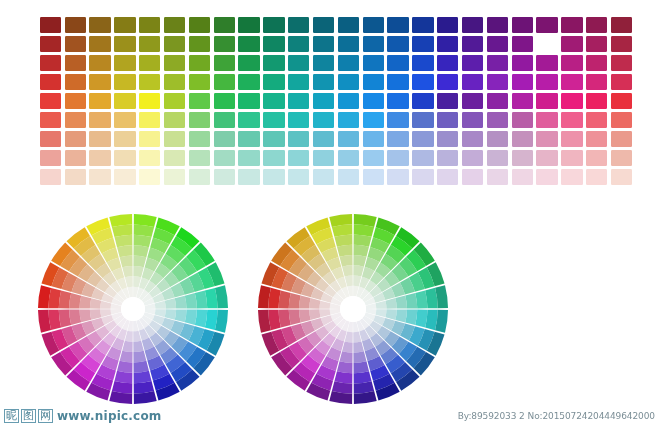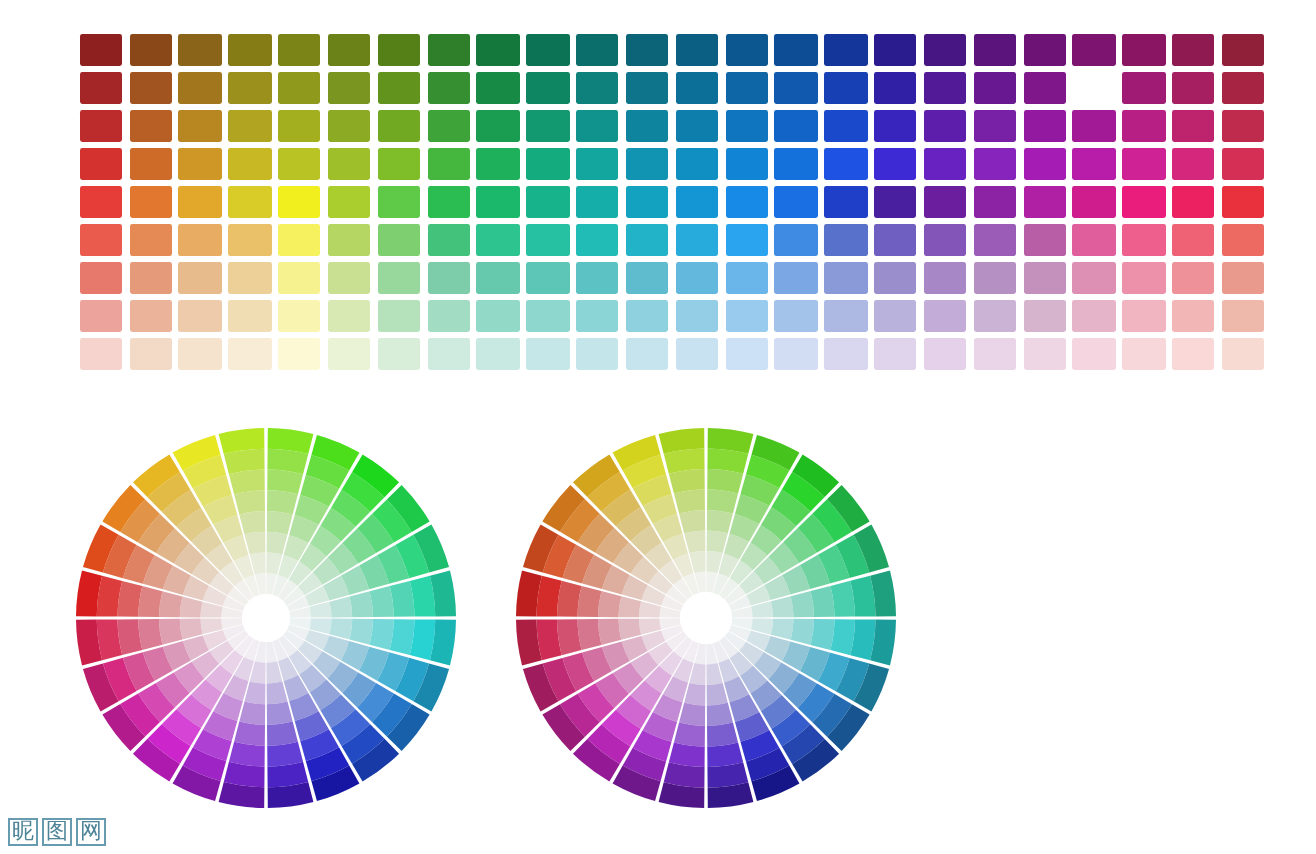--- a/index.html
+++ b/index.html
@@ -1137,16 +1137,18 @@
         <circle cx="97" cy="97" r="13" fill="#ffffff"></circle>
       </svg>
     </div>
 
   <div id="watermark-left">
     <div class="wm-cjk">
         <span>昵</span>
         <span>图</span>
         <span>网</span>
       </div>
+    <div class="wm-url">www.nipic.com</div>
   </div>
 
+  <div id="watermark-right">By:89592033  2  No:20150724204449642000</div>
 
 </div>
 
 </body></html>

